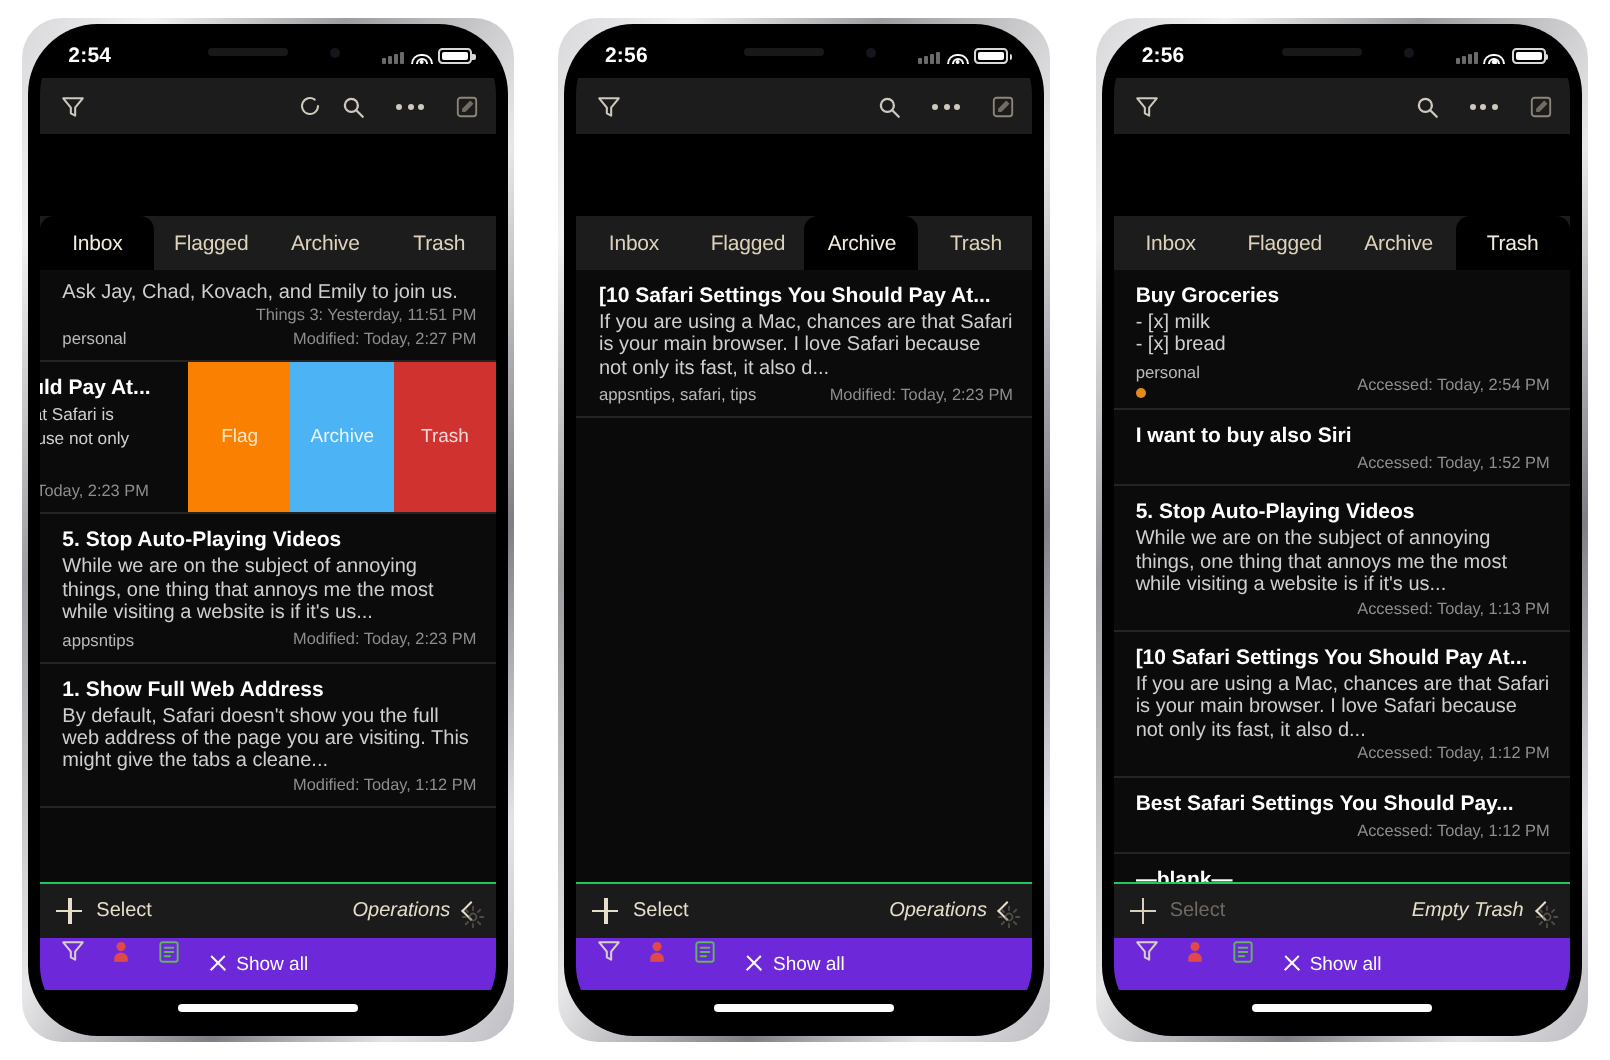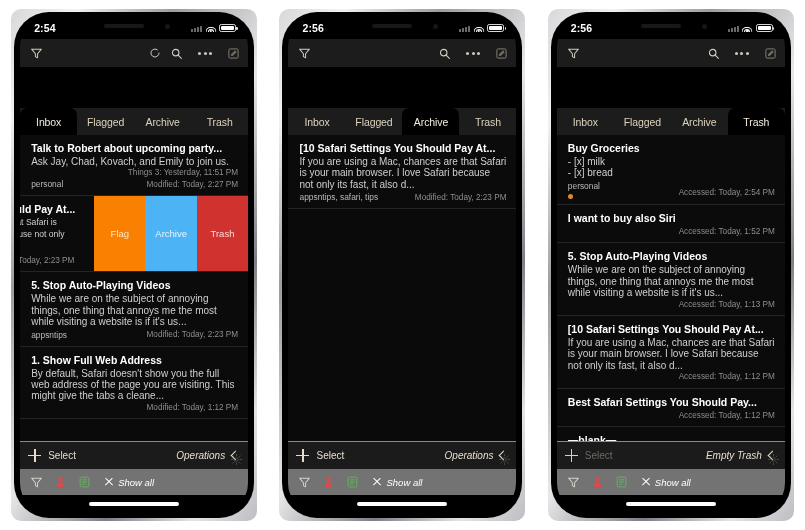--- a/index.html
+++ b/index.html
@@ -15,21 +15,21 @@
     display: flex;
     justify-content: space-around;
     align-items: center;
     background: #ffffff;
   }
 
   
   .phone {
     position: relative;
     width: 246px; height: 512px;
-    border-radius: 10px;
+    border-radius: 20px;
     background: linear-gradient(120deg,#d8d8da 0%,#f2f2f4 12%,#9d9da1 30%,#e8e8ea 52%,#7e7e84 72%,#e4e4e8 88%,#bdbdc2 100%);
     padding: 3px;
     flex: 0 0 auto;
   }
   .phone-inner {
     position: relative;
     width: 100%; height: 100%;
     border-radius: 35px;
     background: #000;
     padding: 5px 6px;
@@ -226,24 +226,23 @@
   .ops-right { display: flex; align-items: center; gap: 7px; font-style: italic; }
   .chev {
     width: 7px; height: 7px;
     border-left: 1.4px solid #e6ddcb; border-bottom: 1.4px solid #e6ddcb;
     transform: rotate(45deg);
     display: block;
   }
 
   .toolbar {
     flex: 0 0 26px;
-    display: flex; align-items: center; gap: 11px;
+    display: flex; gap: 11px;
     padding: 0 10px;
-    background: #737373;
-    font-style: italic;
+    background: #6d28d9;
   }
   .tb-person svg, .tb-filter svg, .tb-list svg { display:block; }
   .showall { display: flex; align-items: center; gap: 4px; margin-left: 2px; }
   .xmark { position: relative; width: 10px; height: 10px; display:block; }
   .xmark:before, .xmark:after {
     content:''; position:absolute; left: 0; top: 4.3px;
     width: 10px; height: 1.4px; background: #fff;
   }
   .xmark:before { transform: rotate(45deg); }
   .xmark:after { transform: rotate(-45deg); }
@@ -326,21 +325,20 @@
             </span>
         </div>
         <div class="tabs">
             <div class="tab active">Inbox</div>
             <div class="tab">Flagged</div>
             <div class="tab">Archive</div>
             <div class="tab">Trash</div>
           </div>
         <div class="list">
           <div class="row">
-    <div class="title">Talk to Robert about upcoming party...</div>
     <div class="body">Ask Jay, Chad, Kovach, and Emily to join us.</div>
     <div class="footrow">
       <div>
         <div class="tags">personal</div>
 
       </div>
       <div class="meta">
                   <span class="metaline">Things 3: Yesterday, 11:51 PM</span>
                   <span class="metaline">Modified: Today, 2:27 PM</span>
                 </div>

